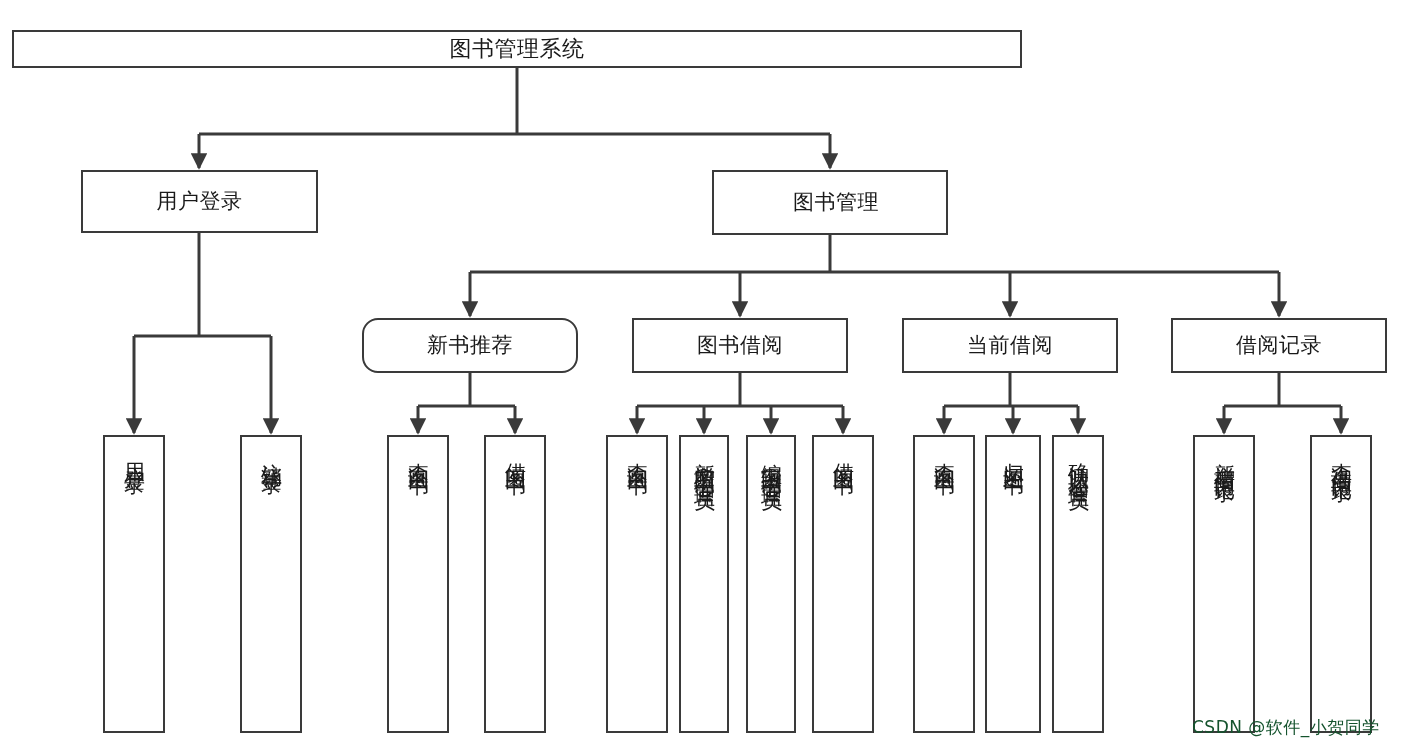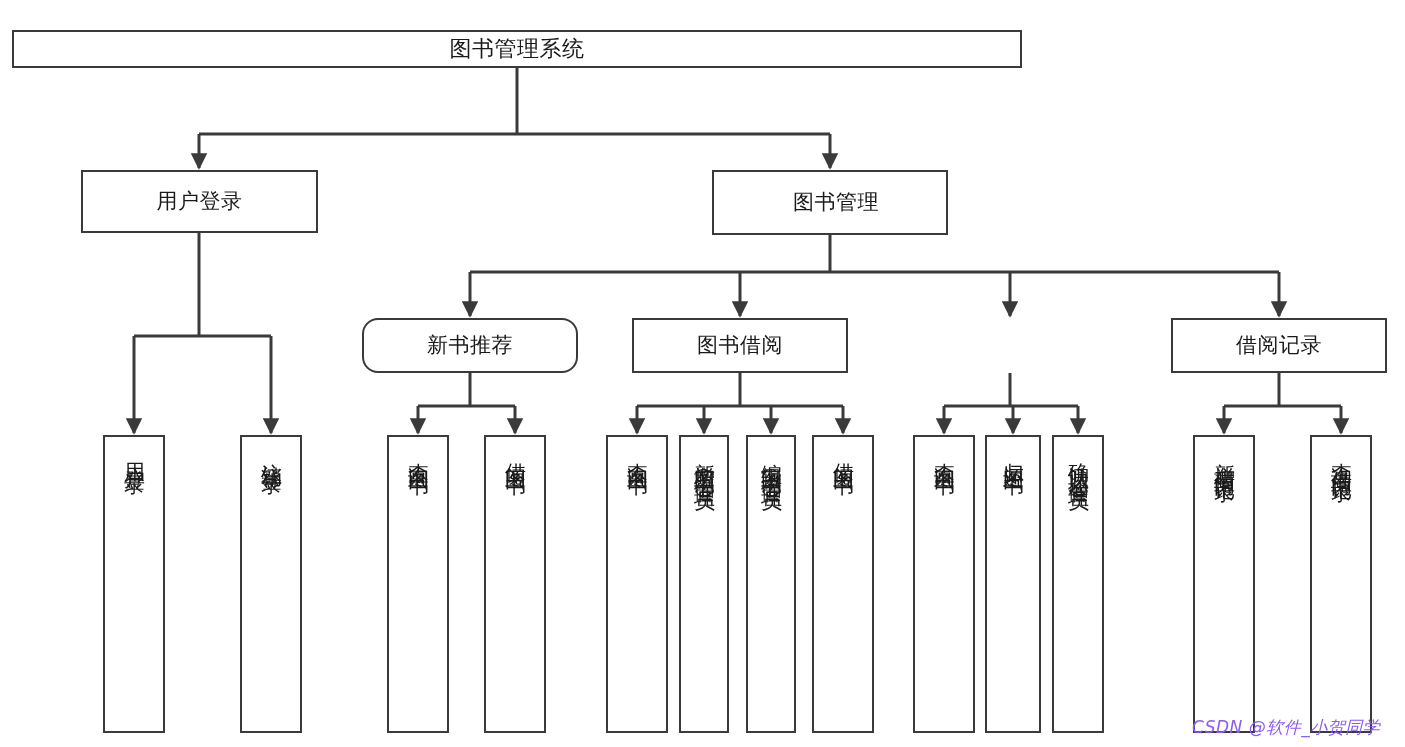--- a/index.html
+++ b/index.html
@@ -59,24 +59,23 @@
     -webkit-writing-mode: vertical-rl;
     font-size: 21px;
     line-height: 1;
     letter-spacing: 4px;
     white-space: nowrap;
     color: #1a1a1a;
   }
   .watermark {
     position: absolute;
     font-size: 17px;
-    color: #8b5cf6;
+    color: #14532d;
     white-space: nowrap;
     letter-spacing: 0.5px;
-    font-style: italic;
   }
 </style>
 </head>
 <body>
 
 <div id="canvas">
 
   <svg id="diagram-svg" viewBox="0 0 1405 747" xmlns="http://www.w3.org/2000/svg">
     <defs>
       <marker id="arrow" viewBox="0 0 10 10" refX="9" refY="5" markerWidth="5.5" markerHeight="5.5" orient="auto-start-reverse">
@@ -130,20 +129,23 @@
   <div class="node-box level2" id="node-l2-1" style="left: 712px; top: 170px; width: 236px; height: 65px; padding-left: 12px;">
     <span class="node-label h-label">图书管理</span>
   </div>
 
   <div class="node-box level3" id="node-l3-0" style="left: 362px; top: 318px; width: 216px; height: 55px; border-radius: 16px;">
     <span class="node-label h-label">新书推荐</span>
   </div>
   <div class="node-box level3" id="node-l3-1" style="left: 632px; top: 318px; width: 216px; height: 55px;">
     <span class="node-label h-label">图书借阅</span>
   </div>
+  <div class="node-box level3" id="node-l3-2" style="left: 902px; top: 318px; width: 216px; height: 55px;">
+    <span class="node-label h-label">当前借阅</span>
+  </div>
   <div class="node-box level3" id="node-l3-3" style="left: 1171px; top: 318px; width: 216px; height: 55px;">
     <span class="node-label h-label">借阅记录</span>
   </div>
 
   <div class="node-box leaf" id="node-leaf-0" style="left: 103px; top: 435px; width: 62px; height: 298px;">
     <span class="node-label v-label">用户登录</span>
   </div>
   <div class="node-box leaf" id="node-leaf-1" style="left: 240px; top: 435px; width: 62px; height: 298px;">
     <span class="node-label v-label">注销登录</span>
   </div>

